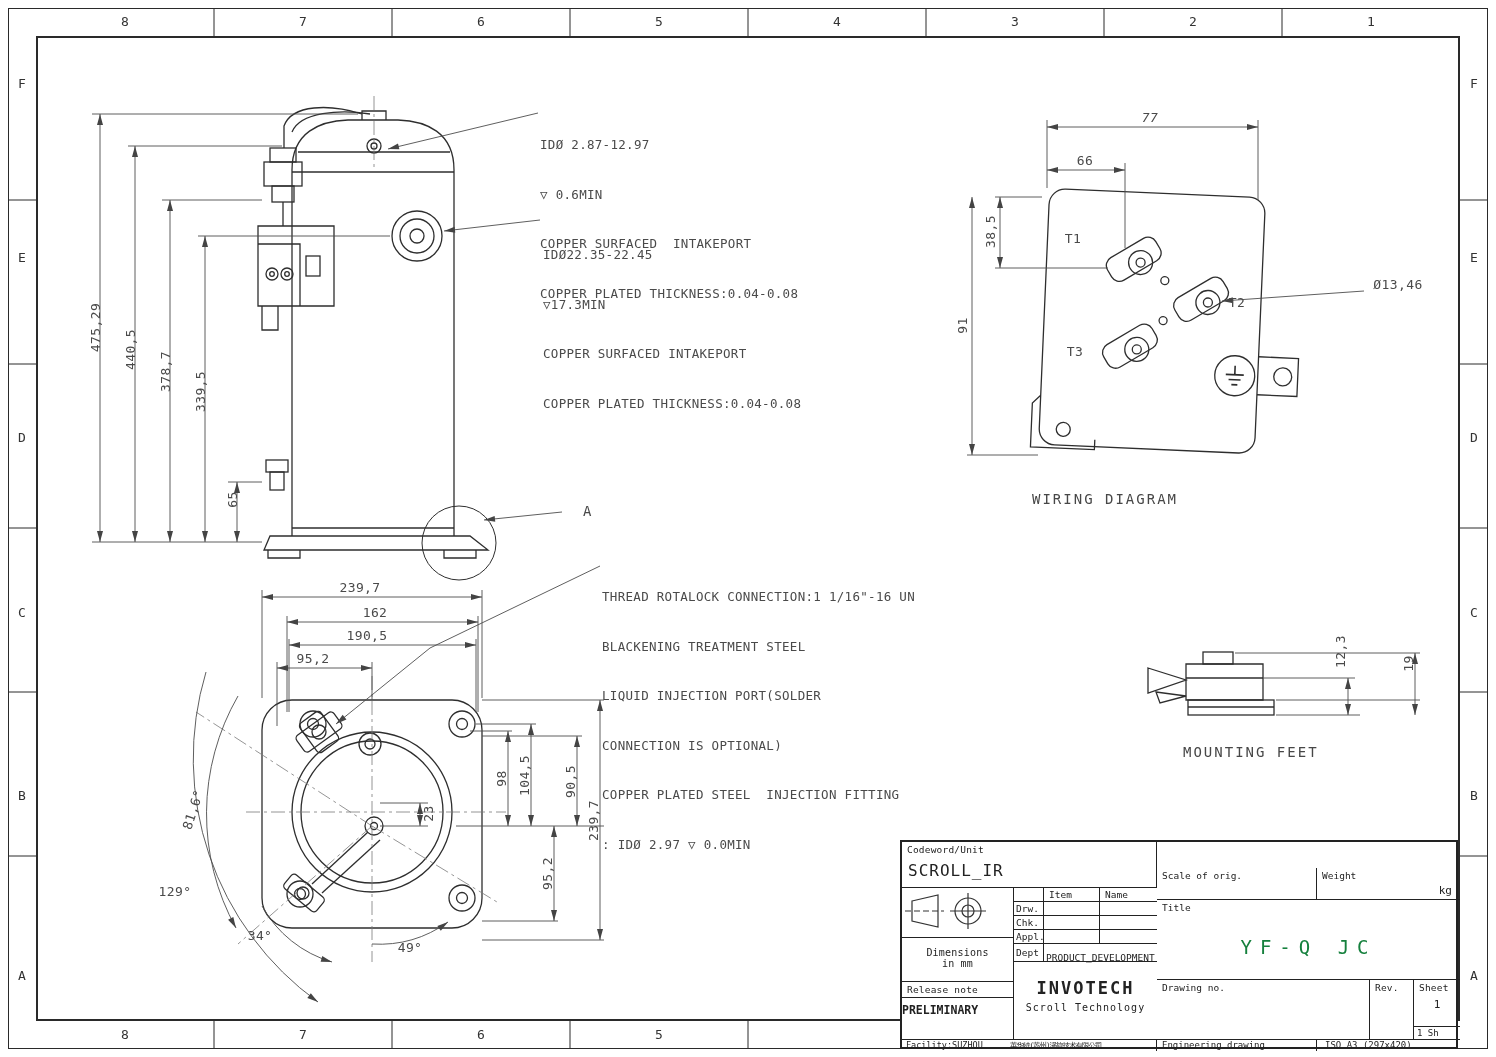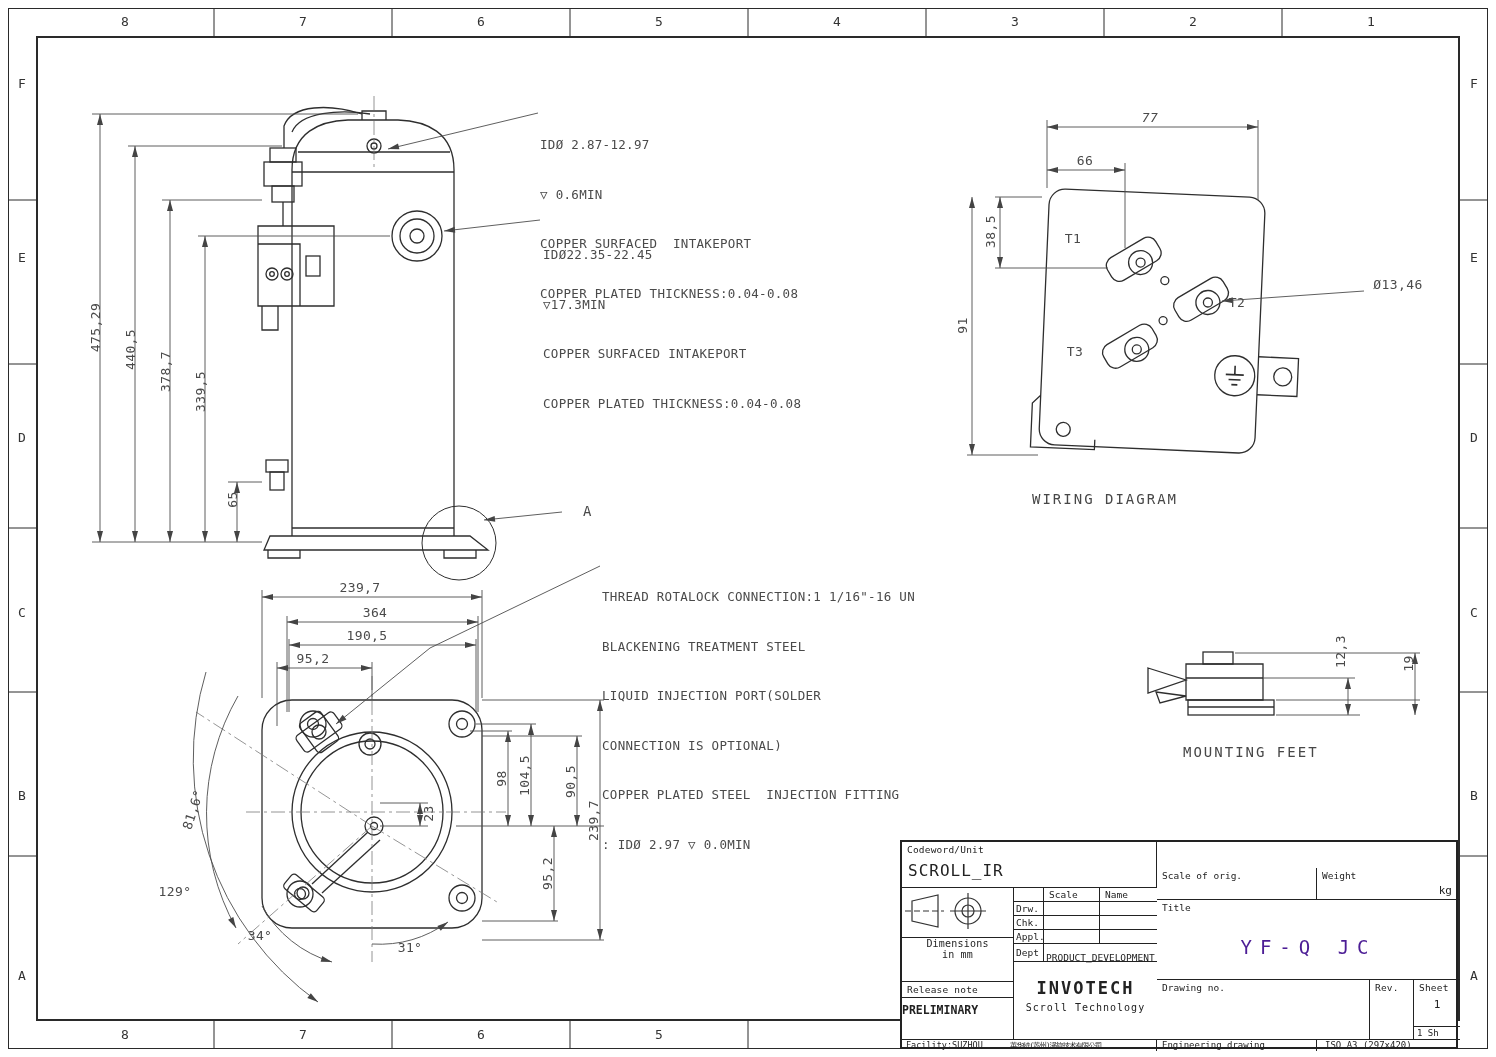--- a/index.html
+++ b/index.html
@@ -218,33 +218,33 @@
   <span class="zone" style="left:1466px;top:968px">A</span>
 
   <span class="lbl vlbl" style="left:63px;top:320px;width:64px">475,29</span>
   <span class="lbl vlbl" style="left:98px;top:342px;width:64px">440,5</span>
   <span class="lbl vlbl" style="left:133px;top:364px;width:64px">378,7</span>
   <span class="lbl vlbl" style="left:168px;top:384px;width:64px">339,5</span>
   <span class="lbl vlbl" style="left:200px;top:492px;width:64px">65</span>
   <span class="lbl" style="left:583px;top:503px;font-size:14px">A</span>
 
   <span class="lbl" style="left:330px;top:580px;width:60px">239,7</span>
-  <span class="lbl" style="left:345px;top:605px;width:60px">364</span>
+  <span class="lbl" style="left:345px;top:605px;width:60px">162</span>
   <span class="lbl" style="left:337px;top:628px;width:60px">190,5</span>
   <span class="lbl" style="left:288px;top:651px;width:50px">95,2</span>
   <span class="lbl vlbl" style="left:404px;top:806px;width:48px">23</span>
   <span class="lbl vlbl" style="left:471px;top:771px;width:60px">98</span>
   <span class="lbl vlbl" style="left:494px;top:768px;width:60px">104,5</span>
   <span class="lbl vlbl" style="left:517px;top:866px;width:60px">95,2</span>
   <span class="lbl vlbl" style="left:540px;top:774px;width:60px">90,5</span>
   <span class="lbl vlbl" style="left:563px;top:813px;width:60px">239,7</span>
   <span class="lbl" style="left:163px;top:802px;width:60px;transform:rotate(-72deg)">81,6°</span>
   <span class="lbl" style="left:150px;top:884px;width:50px">129°</span>
   <span class="lbl" style="left:235px;top:928px;width:50px">34°</span>
-  <span class="lbl" style="left:385px;top:940px;width:50px">31°</span>
+  <span class="lbl" style="left:385px;top:940px;width:50px">49°</span>
 
   <span class="lbl" style="left:1120px;top:110px;width:60px;font-style:italic">77</span>
   <span class="lbl" style="left:1055px;top:153px;width:60px">66</span>
   <span class="lbl vlbl" style="left:960px;top:224px;width:60px">38,5</span>
   <span class="lbl vlbl" style="left:932px;top:318px;width:60px">91</span>
   <span class="lbl" style="left:1358px;top:277px;width:80px">Ø13,46</span>
   <span class="lbl" style="left:1058px;top:231px;width:30px">T1</span>
   <span class="lbl" style="left:1222px;top:295px;width:30px">T2</span>
   <span class="lbl" style="left:1060px;top:344px;width:30px">T3</span>
   <span class="caption" style="left:1032px;top:491px">WIRING DIAGRAM</span>
@@ -286,33 +286,33 @@
           <path d="M10,13 L36,7 L36,39 L10,33 Z"></path>
           <line x1="3" y1="23" x2="42" y2="23" stroke-dasharray="6 3"></line>
           <circle cx="66" cy="23" r="13"></circle>
             <circle cx="66" cy="23" r="6"></circle>
           <line x1="48" y1="23" x2="84" y2="23"></line>
             <line x1="66" y1="5" x2="66" y2="41"></line>
         </g>
       </svg>
     </div>
     <div class="cell" style="left:0;top:96px;width:112px;height:44px;text-align:center">
-      <div class="small" style="margin-top:0;font-size:10px">Dimensions</div>
+      <div class="small" style="margin-top:9px;font-size:10px">Dimensions</div>
       <div class="small" style="font-size:10px">in mm</div>
     </div>
     <div class="cell" style="left:0;top:140px;width:112px;height:16px">
       <span class="cl small">Release note</span>
     </div>
     <div class="cell" style="left:0;top:156px;width:112px;height:42px;text-align:left">
       <div style="margin-top:5px;font-size:11.5px;font-weight:bold">PRELIMINARY</div>
     </div>
 
     <div class="cell" style="left:112px;top:46px;width:30px;height:14px"></div>
     <div class="cell" style="left:142px;top:46px;width:56px;height:14px">
-        <span class="cl tiny" style="top:1px">Scale</span>
+        <span class="cl tiny" style="top:1px">Item</span>
       </div>
     <div class="cell nb" style="left:198px;top:46px;width:57px;height:14px">
         <span class="cl tiny" style="top:1px">Name</span>
       </div>
     <div class="cell" style="left:112px;top:60px;width:30px;height:14px">
         <span class="cl tiny" style="top:1px;left:2px">Drw.</span>
       </div>
     <div class="cell" style="left:142px;top:60px;width:56px;height:14px"></div>
     <div class="cell nb" style="left:198px;top:60px;width:57px;height:14px"></div>
     <div class="cell" style="left:112px;top:74px;width:30px;height:14px">
@@ -344,21 +344,21 @@
 
     <div class="cell" style="left:255px;top:26px;width:160px;height:32px">
       <span class="cl">Scale of orig.</span>
     </div>
     <div class="cell nb" style="left:415px;top:26px;width:143px;height:32px">
       <span class="cl">Weight</span>
       <span style="position:absolute;right:8px;bottom:2px;font-size:11px">kg</span>
     </div>
     <div class="cell nb" style="left:255px;top:58px;width:303px;height:80px">
       <span class="cl">Title</span>
-      <div style="position:absolute;left:0;top:36px;width:100%;text-align:center;font-size:19px;letter-spacing:8px;color:#4c1d95">YF-Q JC</div>
+      <div style="position:absolute;left:0;top:36px;width:100%;text-align:center;font-size:19px;letter-spacing:8px;color:#15803d">YF-Q JC</div>
     </div>
     <div class="cell" style="left:255px;top:138px;width:213px;height:60px">
       <span class="cl">Drawing no.</span>
     </div>
     <div class="cell" style="left:468px;top:138px;width:44px;height:60px">
       <span class="cl small">Rev.</span>
     </div>
     <div class="cell nb" style="left:512px;top:138px;width:46px;height:60px">
       <span class="cl small">Sheet</span>
       <div style="position:absolute;top:18px;width:100%;text-align:center;font-size:11px">1</div>

